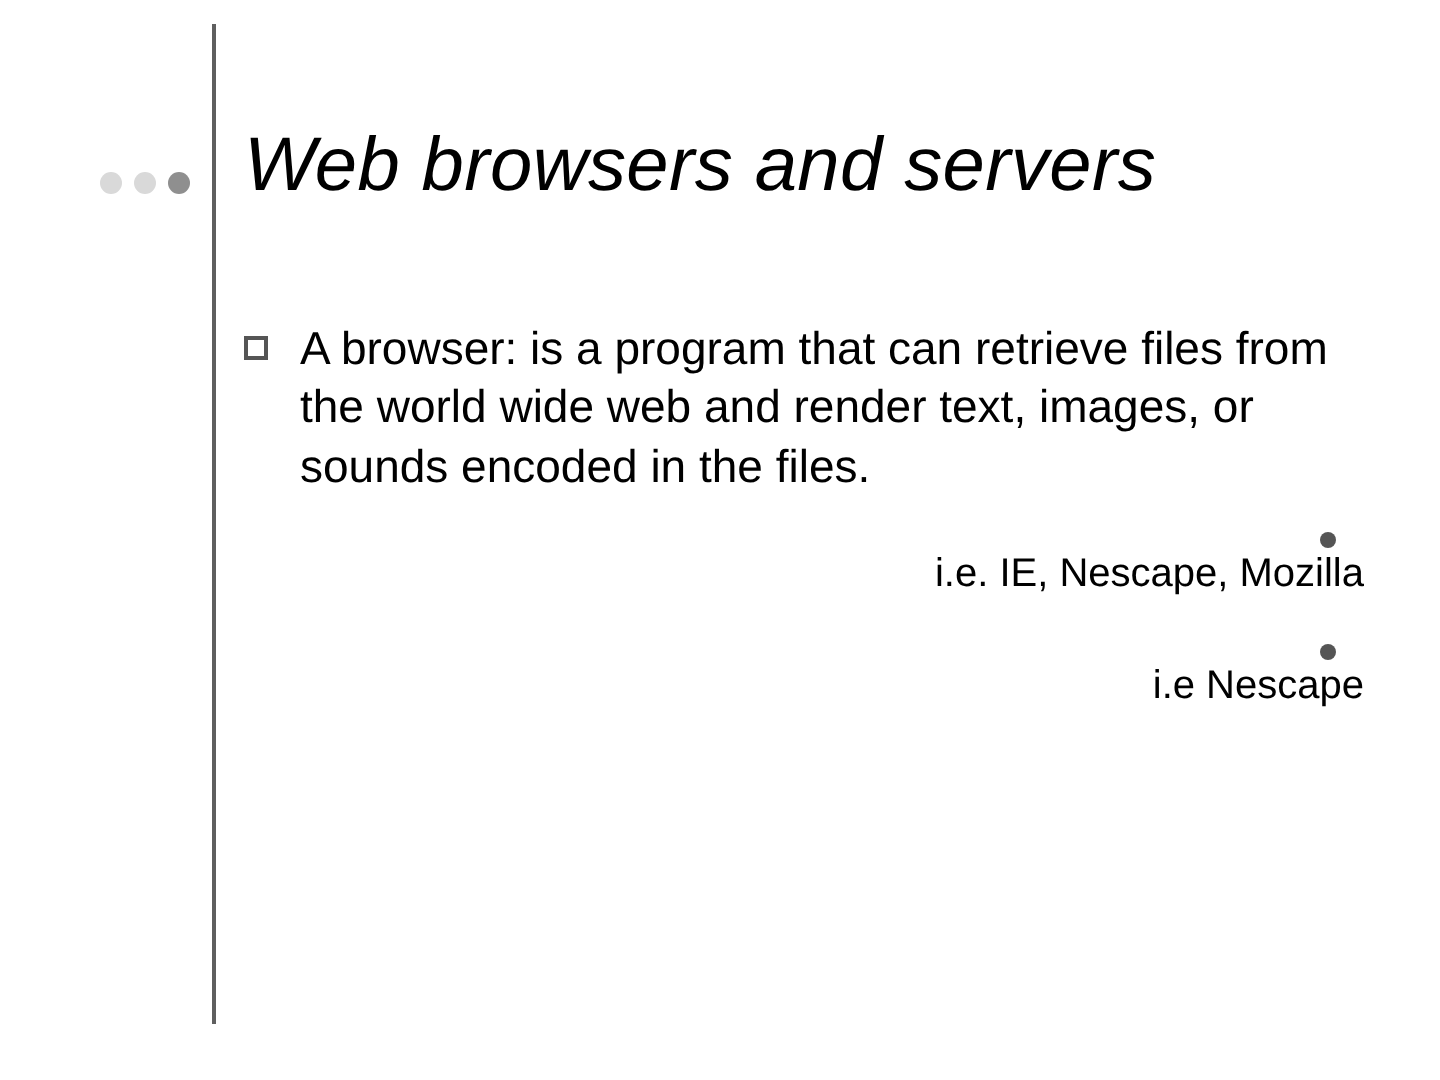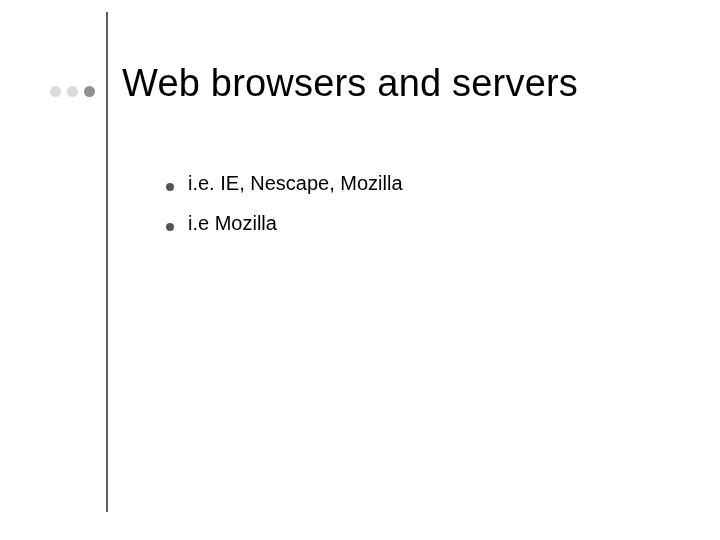--- a/index.html
+++ b/index.html
@@ -46,20 +46,21 @@
     border-left: 2px solid #5f5f5f;
   }
 
   .title {
     position: absolute;
     top: 62px;
     left: 122px;
     font-size: 38px;
     font-weight: normal;
     letter-spacing: 0.2px;
+    font-style: italic;
   }
 
   .content {
     position: absolute;
     top: 160px;
     left: 122px;
     width: 560px;
   }
 
   .item-l1 {
@@ -76,22 +77,23 @@
     margin-right: 16px;
     flex-shrink: 0;
   }
   .item-l1 .text {
     font-size: 23px;
     line-height: 1.28;
   }
 
   .item-l2 {
     display: flex;
-    align-items: center;
+    align-items: flex-end;
     margin: 10px 0 14px 44px;
+    flex-direction: column;
   }
   .item-l2 .dotb {
     width: 8px;
     height: 8px;
     border-radius: 50%;
     background: #555555;
     margin-top: 8px;
     margin-right: 14px;
     flex-shrink: 0;
   }
@@ -110,27 +112,31 @@
     <div class="dot"></div>
     <div class="dot dark"></div>
   </div>
 
   <div class="vline"></div>
 
   <div class="title">Web browsers and servers</div>
 
   <div class="content">
 
+    <div class="item-l1">
+      <div class="bullet"></div>
+      <div class="text">A browser: is a program that can retrieve files from the world wide web and render text, images, or sounds encoded in the files.</div>
+    </div>
 
     <div class="item-l2">
       <div class="dotb"></div>
       <div class="text">i.e. IE, Nescape, Mozilla</div>
     </div>
 
 
     <div class="item-l2">
       <div class="dotb"></div>
-      <div class="text">i.e Mozilla</div>
+      <div class="text">i.e Nescape</div>
     </div>
 
   </div>
 
 </div>
 
 </body></html>

